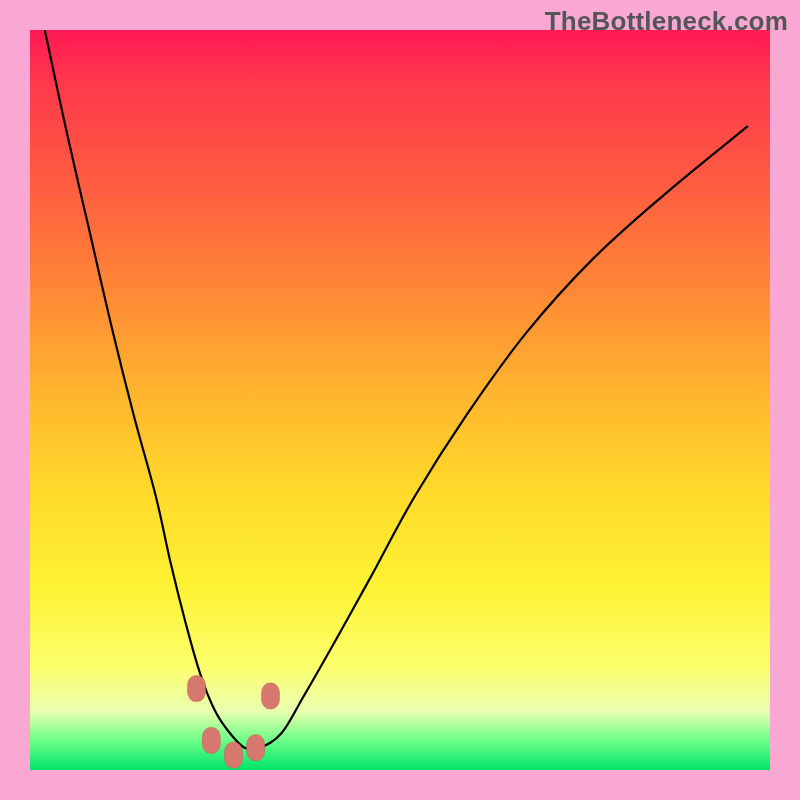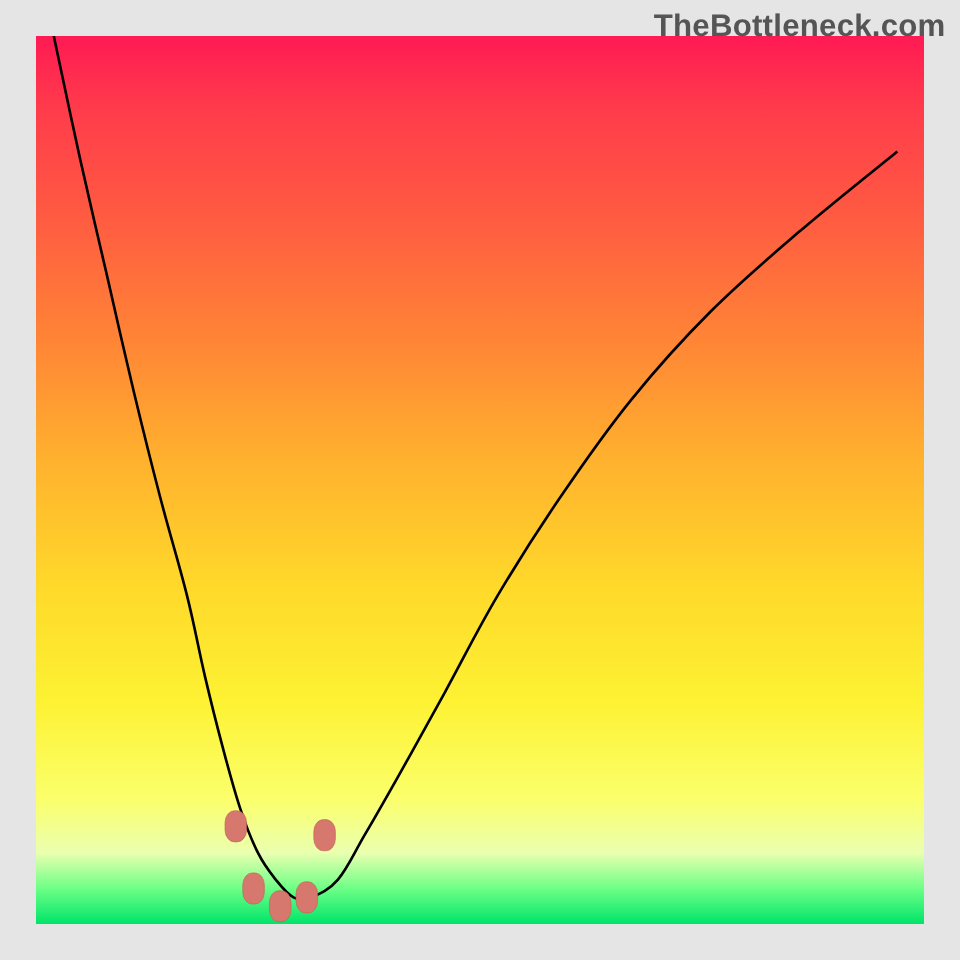--- a/index.html
+++ b/index.html
@@ -8,21 +8,21 @@
     width: 800px;
     height: 800px;
     background: #000;
     font-family: Arial, Helvetica, sans-serif;
     overflow: hidden;
   }
   .outer {
     position: relative;
     width: 800px;
     height: 800px;
-    background: #e5e5e5;
+    background: #f9a8d4;
   }
   .watermark {
     position: absolute;
     top: 6px;
     right: 12px;
     color: #555;
     font-size: 26px;
     font-weight: 600;
     letter-spacing: 0.2px;
     z-index: 5;

